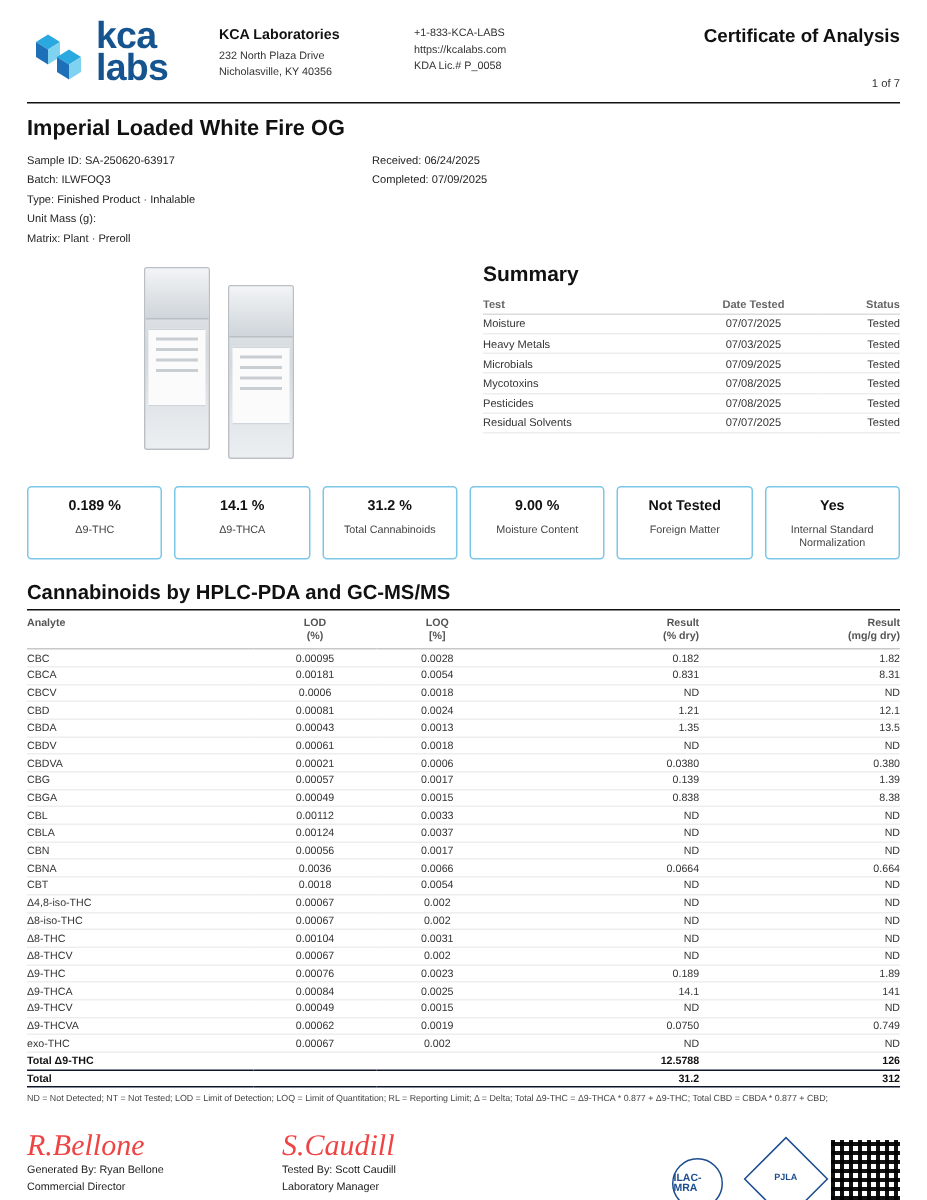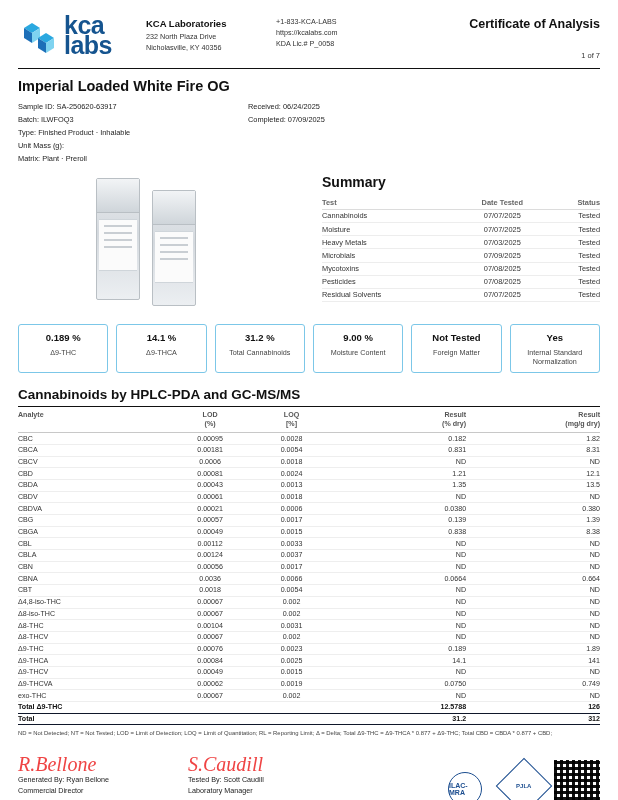--- a/index.html
+++ b/index.html
@@ -9,21 +9,21 @@
     background:#ffffff;
     font-family:"Liberation Sans", sans-serif;
     color:#1a1a1a;
     position:relative;
     overflow:hidden;
   }
   .page { position:relative; width:618px; height:800px; padding:0 18px; }
 
   
   .header { display:flex; align-items:flex-start; padding-top:14px; }
-  .logo-block { display:flex; align-items:center; width:128px; }
+  .logo-block { display:flex; align-items:flex-start; width:128px; }
   .logo-cubes { width:42px; height:42px; position:relative; margin-right:4px; }
   .kca-text { line-height:0.82; }
   .kca-text .kca { font-size:25px; font-weight:bold; color:#15548f; letter-spacing:-0.5px; }
   .kca-text .labs { font-size:25px; font-weight:bold; color:#15548f; letter-spacing:-0.5px; }
   .lab-info { width:130px; font-size:7.2px; line-height:1.5; color:#333; padding-top:3px; }
   .lab-info .name { font-size:9.5px; font-weight:bold; color:#111; margin-bottom:1px; }
   .contact { width:130px; font-size:7.2px; line-height:1.5; color:#333; padding-top:3px; }
   .coa-title { flex:1; text-align:right; padding-top:3px; }
   .coa-title .t { font-size:12.5px; font-weight:bold; color:#111; }
   .coa-title .pg { font-size:7.5px; color:#333; margin-top:20px; }
@@ -175,25 +175,20 @@
       <h2>Summary</h2>
       <table class="sum">
         <thead>
           <tr>
             <th class="l">Test</th>
             <th class="c">Date Tested</th>
             <th class="r">Status</th>
           </tr>
         </thead>
         <tbody id="summary-body">
-            <tr>
-              <td>Cannabinoids</td>
-              <td class="c">07/07/2025</td>
-              <td class="r">Tested</td>
-            </tr>
             <tr>
               <td>Moisture</td>
               <td class="c">07/07/2025</td>
               <td class="r">Tested</td>
             </tr>
             <tr>
               <td>Heavy Metals</td>
               <td class="c">07/03/2025</td>
               <td class="r">Tested</td>
             </tr>

